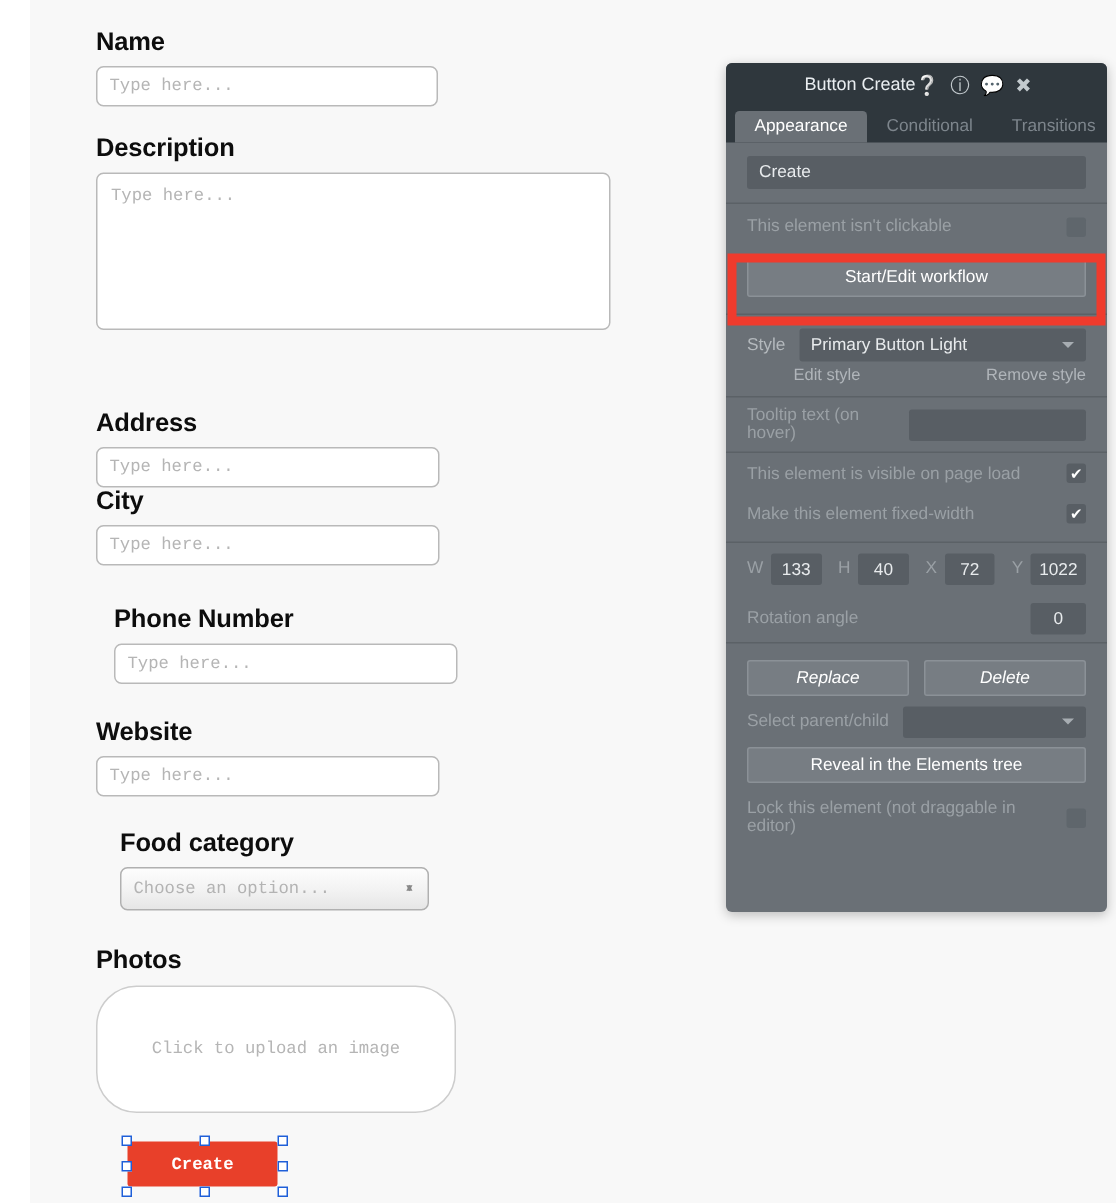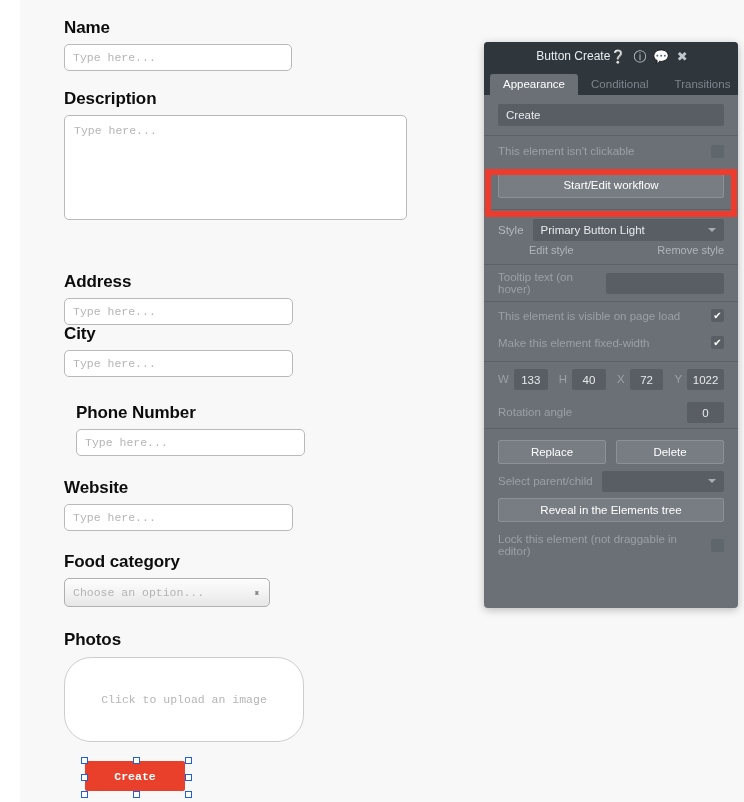--- a/index.html
+++ b/index.html
@@ -166,21 +166,21 @@
     <div style="position:absolute;left:12px;top:403px;">
       <div class="field-label">Phone Number</div>
       <div class="txt-input" style="width:229px;height:27px;margin-top:6px;">Type here...</div>
     </div>
 
     <div style="position:absolute;left:0;top:478px;">
       <div class="field-label">Website</div>
       <div class="txt-input" style="width:229px;height:27px;margin-top:6px;">Type here...</div>
     </div>
 
-    <div style="position:absolute;left:0;top:552px;">
+    <div style="position:absolute;left:16px;top:552px;">
       <div class="field-label">Food category</div>
       <div class="select-box" style="width:206px;height:29px;margin-top:6px;">
         <span>Choose an option...</span>
         <span class="spin">
           <span>▲</span>
             <span>▼</span>
         </span>
       </div>
     </div>
 
@@ -286,21 +286,21 @@
       <div class="p-input" style="width:37px;height:21px;text-align:center;padding:5px 0;">1022</div>
     </div>
 
     <div class="row" style="display:flex;align-items:center;justify-content:space-between;height:32px;">
       <span class="p-label-dim">Rotation angle</span>
       <div class="p-input" style="width:37px;height:21px;text-align:center;padding:5px 0;">0</div>
     </div>
 
     <div class="divider"></div>
 
-    <div class="row" style="display:flex;gap:10px;padding-top:11px;">
+    <div class="row" style="display:flex;gap:10px;padding-top:11px;font-style:italic;">
       <div class="p-btn" style="flex:1;height:24px;">Replace</div>
       <div class="p-btn" style="flex:1;height:24px;">Delete</div>
     </div>
 
     <div class="row" style="display:flex;align-items:center;justify-content:space-between;height:34px;">
       <span class="p-label-dim">Select parent/child</span>
       <div class="p-select" style="width:122px;height:21px;">
         <span></span>
         <span class="caret"></span>
       </div>

